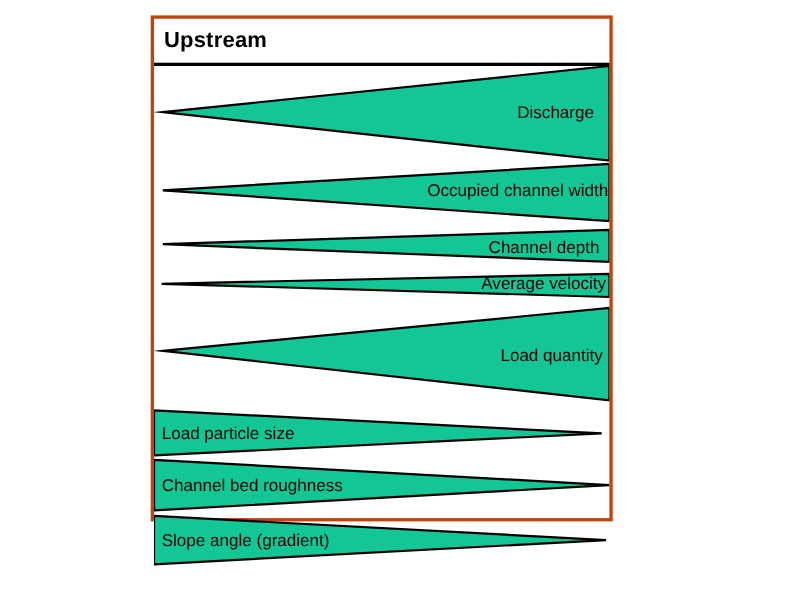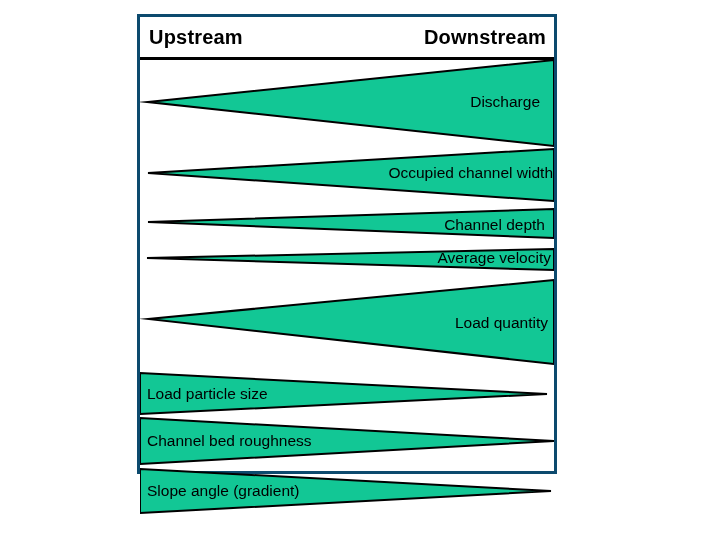--- a/index.html
+++ b/index.html
@@ -16,21 +16,21 @@
     width: 728px;
     height: 546px;
     background: #ffffff;
   }
   .diagram-box {
     position: absolute;
     left: 137px;
     top: 14px;
     width: 420px;
     height: 460px;
-    border: 3px solid #0c4a6e;
+    border: 3px solid #c2410c;
     box-sizing: border-box;
     background: #ffffff;
   }
   .diagram-header {
     height: 40px;
     border-bottom: 3px solid #000000;
     display: flex;
     justify-content: space-between;
     align-items: center;
     padding: 0 8px 0 9px;
@@ -53,21 +53,20 @@
     fill: #000000;
   }
 </style>
 </head>
 <body>
 
 <div class="stage">
   <div class="diagram-box">
     <div class="diagram-header">
       <span class="hdr">Upstream</span>
-      <span class="hdr">Downstream</span>
     </div>
     <svg id="wedges-svg" class="wedge-svg" viewBox="0 0 414 463" xmlns="http://www.w3.org/2000/svg">
         <polygon points="8,42 414,0 414,86" fill="#12C795" stroke="#000000" stroke-width="2" stroke-linejoin="miter" stroke-miterlimit="14"></polygon>
         <text x="400" y="47" text-anchor="end" fill="#000000">Discharge</text>
         <polygon points="8,113 414,89 414,141" fill="#12C795" stroke="#000000" stroke-width="2" stroke-linejoin="miter" stroke-miterlimit="14"></polygon>
         <text x="413" y="118" text-anchor="end" fill="#000000">Occupied channel width</text>
         <polygon points="8,162 414,149 414,178" fill="#12C795" stroke="#000000" stroke-width="2" stroke-linejoin="miter" stroke-miterlimit="14"></polygon>
         <text x="405" y="170" text-anchor="end" fill="#000000">Channel depth</text>
         <polygon points="7,198 414,189 414,210" fill="#12C795" stroke="#000000" stroke-width="2" stroke-linejoin="miter" stroke-miterlimit="14"></polygon>
         <text x="411" y="203" text-anchor="end" fill="#000000">Average velocity</text>

